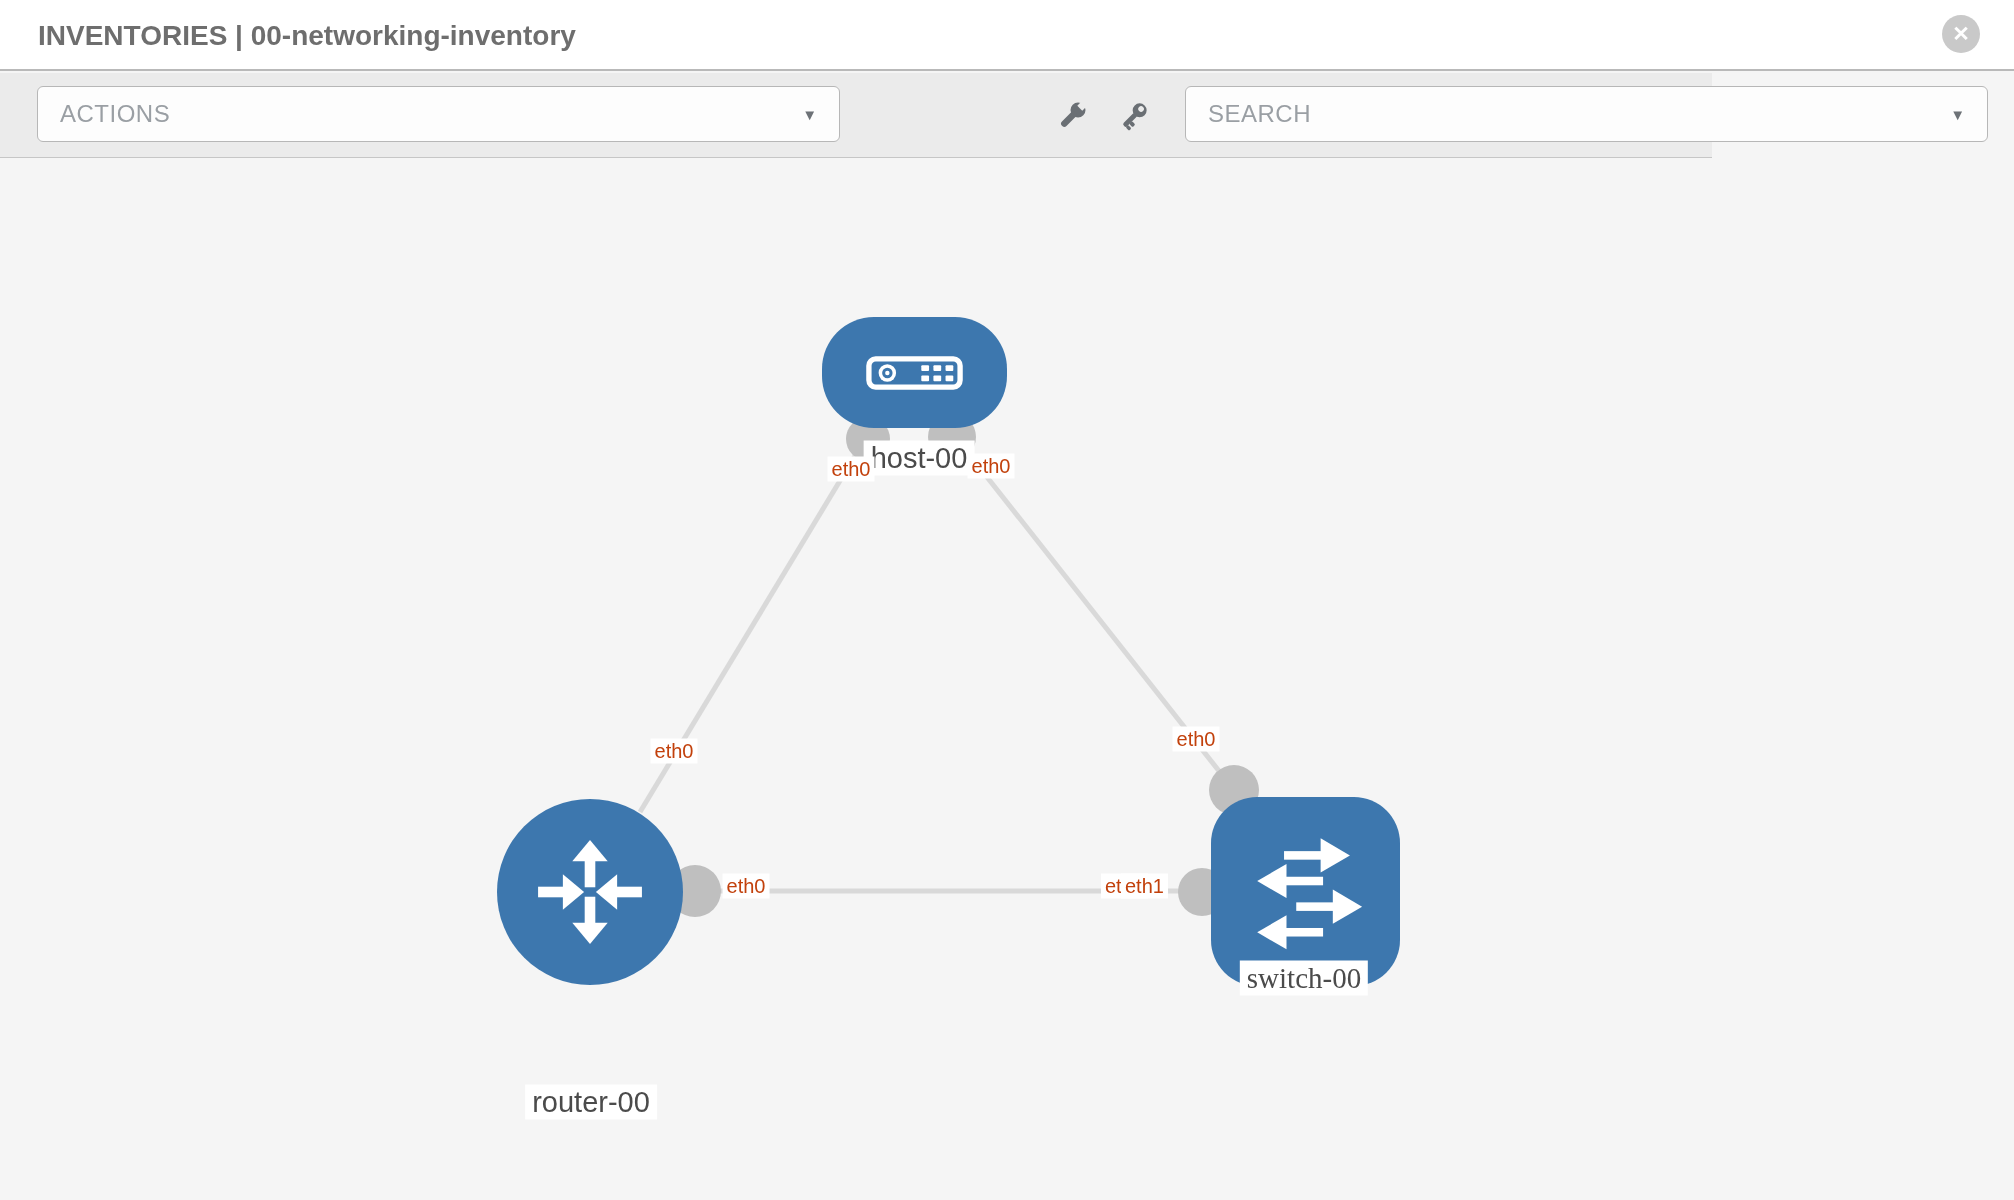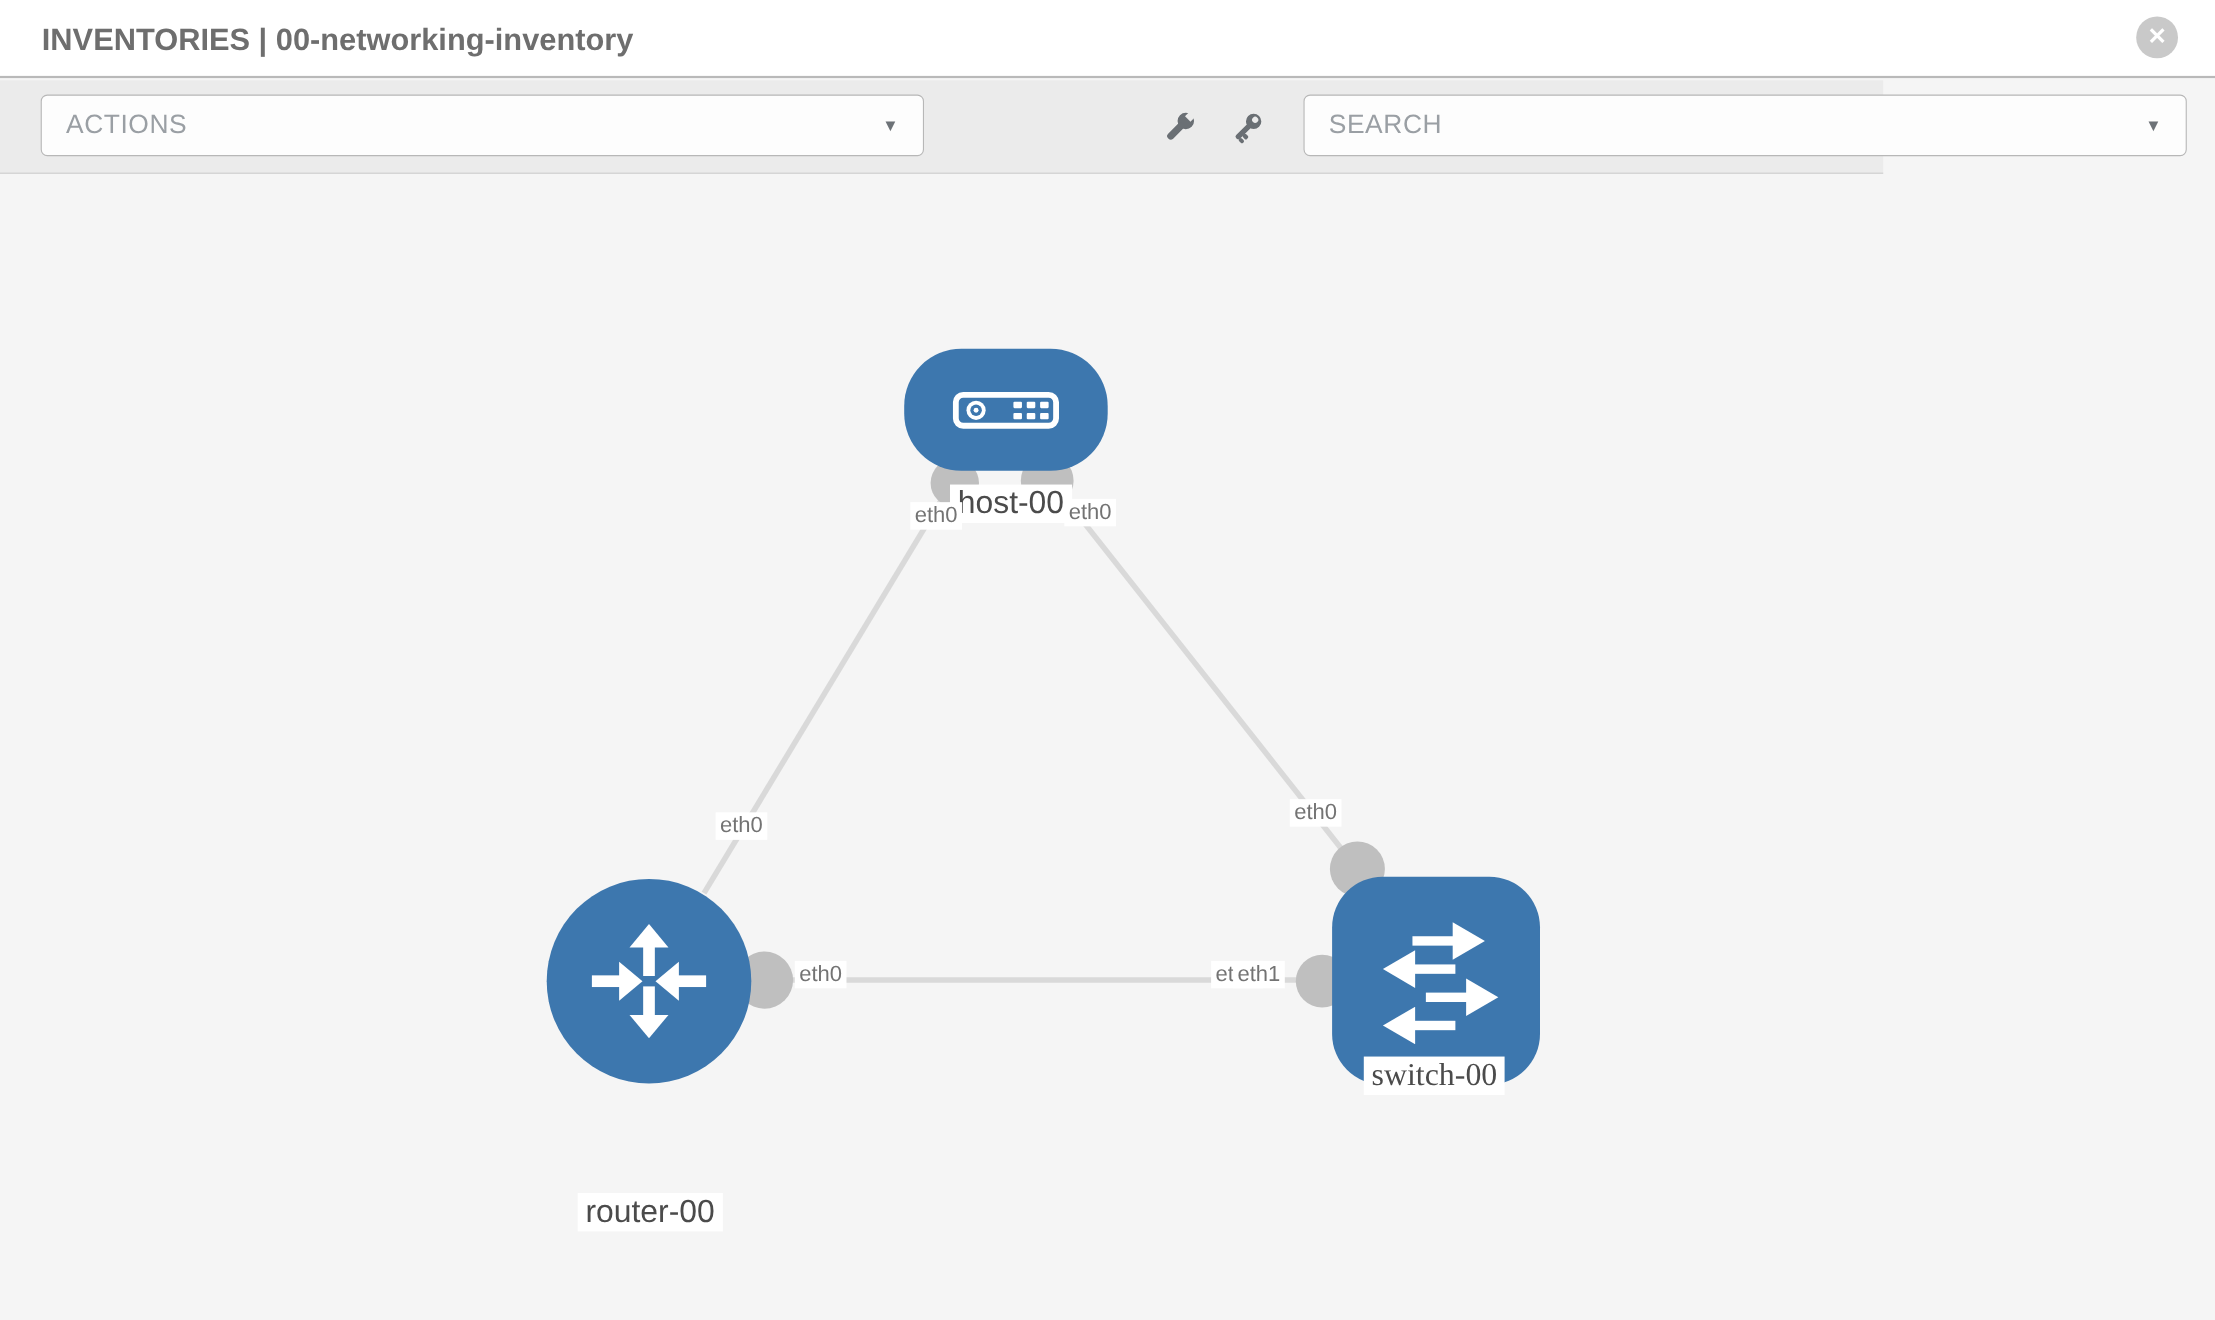--- a/index.html
+++ b/index.html
@@ -37,21 +37,21 @@
 
   .node { position:absolute; z-index:3; background:#3d77ae; display:flex;
     align-items:center; justify-content:center; cursor:pointer; }
   .node-host   { left:822px;  top:159px; width:185px; height:111px; border-radius:52px; }
   .node-router { left:497px;  top:641px; width:186px; height:186px; border-radius:50%; }
   .node-switch { left:1211px; top:639px; width:189px; height:189px; border-radius:46px; }
 
   .node-label { position:absolute; z-index:4; background:#ffffff; color:#4b4b4b;
     font-size:29px; padding:1px 7px; white-space:nowrap;
     transform:translate(-50%,-50%); }
-  .if-label { position:absolute; z-index:4; background:#ffffff; color:#737373;
+  .if-label { position:absolute; z-index:4; background:#ffffff; color:#c2410c;
     font-size:20px; padding:1px 4px; white-space:nowrap;
     transform:translate(-50%,-50%); }
   .if-label.edge { transform:translateY(-50%); }
   .lbl-host       { left:919px;  top:300px; }
   .lbl-router     { left:591px;  top:904px;margin-top:40px; }
   .lbl-switch     { left:1304px; top:820px;font-family:Liberation Serif, serif; }
   .if-host-left   { left:851px;  top:311px; }
   .if-host-right  { left:991px;  top:308px; }
   .if-router-top  { left:674px;  top:593px; }
   .if-switch-top  { left:1196px; top:581px; }

